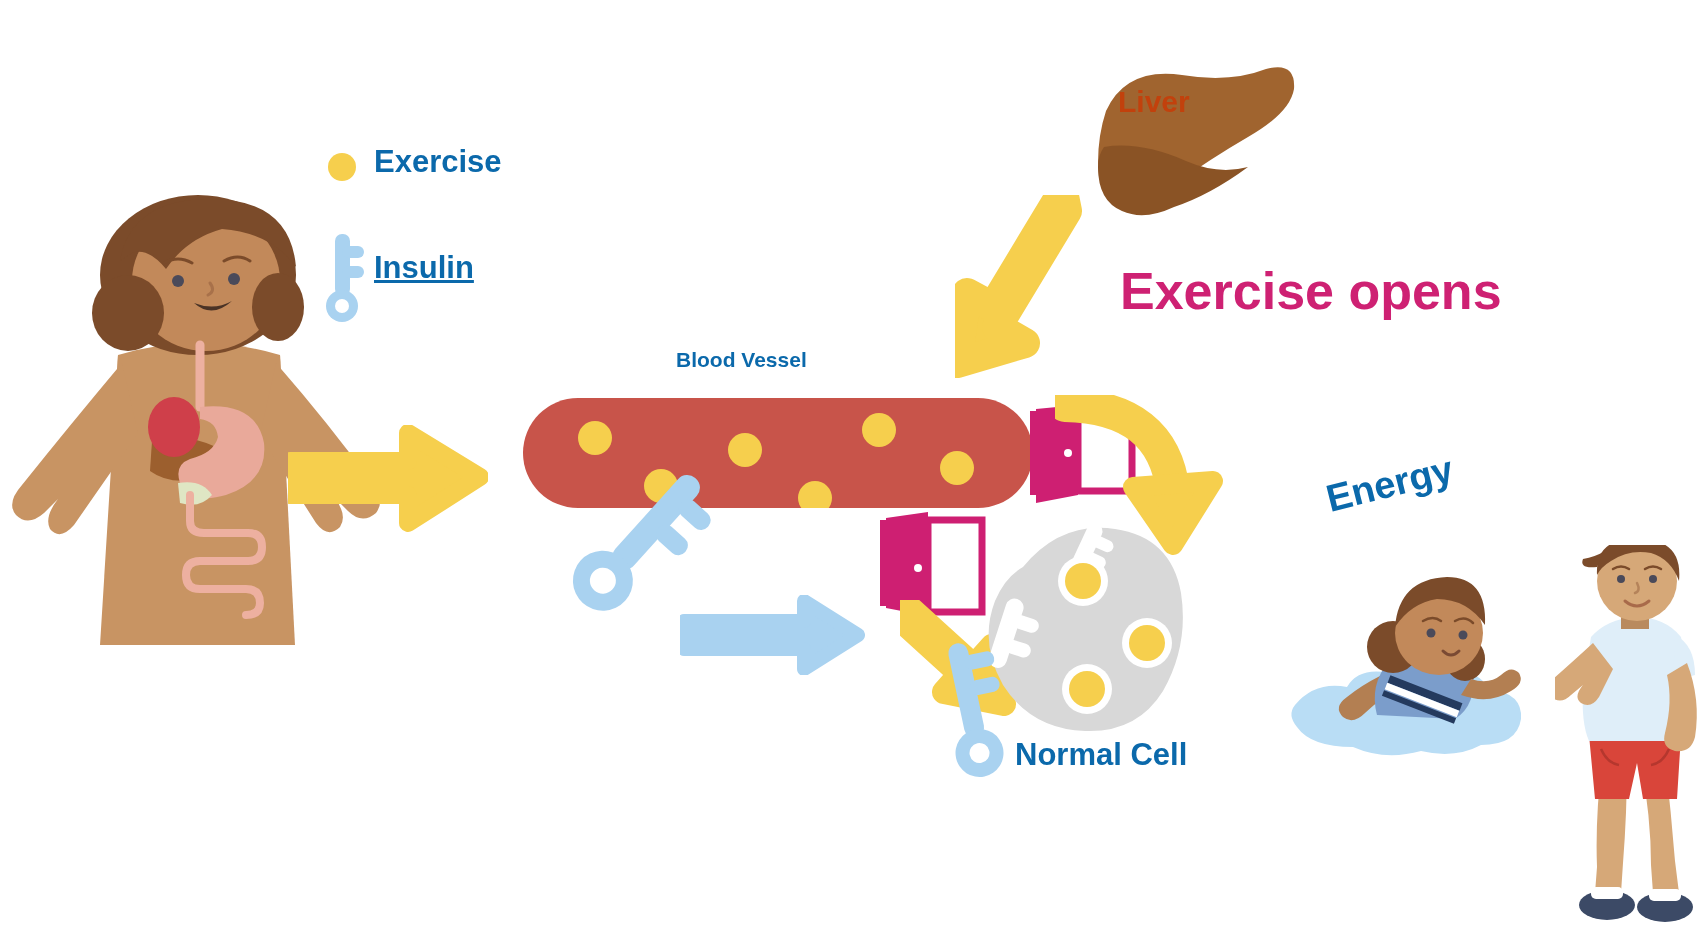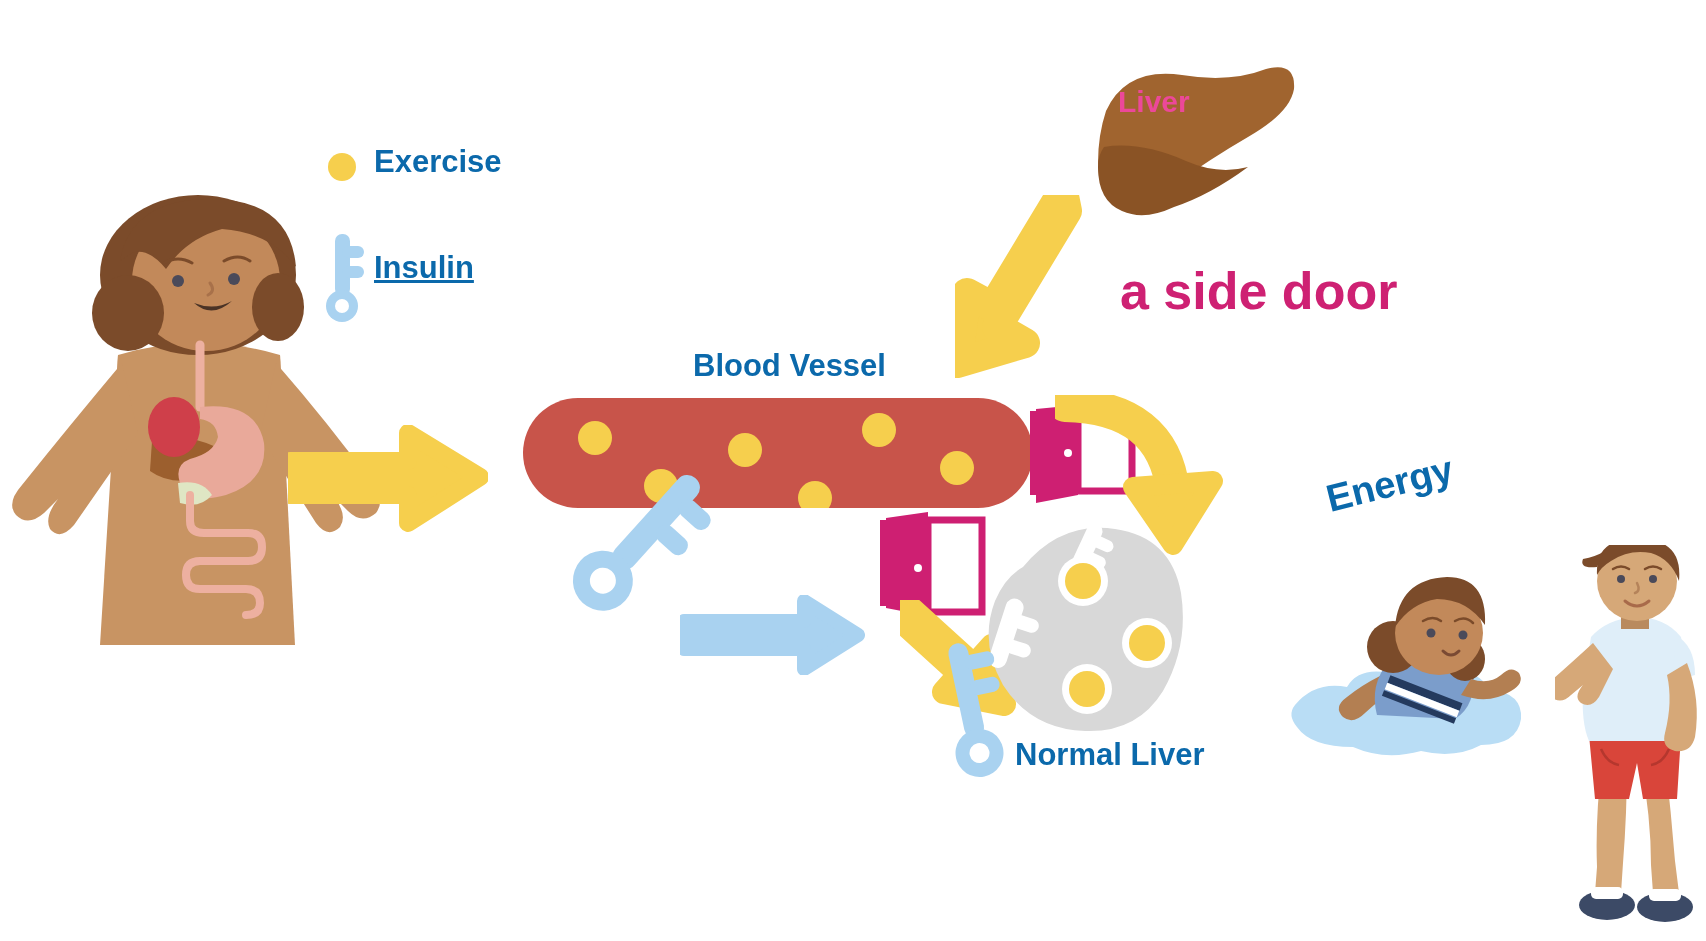--- a/index.html
+++ b/index.html
@@ -3,24 +3,24 @@
 <meta charset="utf-8">
 <style>
   html,body{margin:0;padding:0;background:#ffffff;}
   body{width:1706px;height:941px;position:relative;overflow:hidden;
        font-family:"Liberation Sans","DejaVu Sans",sans-serif;}
   .stage{position:absolute;left:0;top:0;width:1706px;height:941px;background:#fff;}
   .abs{position:absolute;}
   .lbl{font-weight:bold;color:#0b69ab;white-space:nowrap;}
   #legend-glucose-label{left:374px;top:144px;font-size:31px;}
   #legend-insulin-label{left:374px;top:250px;font-size:31px;text-decoration:underline;}
-  #blood-vessel-label{left:693px;top:348px;font-size:31px;}
+  #blood-vessel-label{left:676px;top:348px;font-size:21px;}
   #normal-cell-label{left:1015px;top:737px;font-size:31px;}
   #energy-label{left:1322px;top:479px;font-size:38px;transform:rotate(-14deg);transform-origin:left top;}
-  #liver-label{left:1118px;top:85px;font-size:30px;font-weight:bold;color:#ec4899;white-space:nowrap;}
+  #liver-label{left:1118px;top:85px;font-size:30px;font-weight:bold;color:#c2410c;white-space:nowrap;}
   #headline{left:1120px;top:258px;width:520px;font-size:52px;font-weight:bold;color:#ce2173;
             line-height:1.28;white-space:nowrap;}
   .hl-line{display:block;}
   svg{display:block;}
 </style>
 </head>
 <body>
 
 <div class="stage">
 
@@ -103,21 +103,21 @@
   </div>
   <div class="abs" id="liver-label">Liver</div>
 
   <div class="abs" style="left:955px;top:195px;">
     <svg width="130" height="190" viewBox="0 0 130 190">
       <path d="M112 16 L42 132 L70 148 L2 168 L12 98 L38 112 L108 -4 Z" fill="#f6cf4d" stroke="#f6cf4d" stroke-width="30" stroke-linejoin="round" stroke-linecap="round"></path>
     </svg>
   </div>
 
   <div class="abs" id="headline">
-    <span class="hl-line">a side door</span>
+    <span class="hl-line">Exercise opens</span>
   </div>
 
   <div class="abs lbl" id="blood-vessel-label">Blood Vessel</div>
 
   <div class="abs" style="left:523px;top:398px;">
     <svg width="510" height="110" viewBox="0 0 510 110">
       <rect x="0" y="0" width="510" height="110" rx="55" fill="#c8544a"></rect>
       <circle cx="72" cy="40" r="17" fill="#f6cf4d"></circle>
       <circle cx="138" cy="88" r="17" fill="#f6cf4d"></circle>
       <circle cx="222" cy="52" r="17" fill="#f6cf4d"></circle>
@@ -206,21 +206,21 @@
       <g transform="rotate(-12 55 72)">
         <rect x="36" y="0" width="20" height="96" rx="10" fill="#a9d2f0"></rect>
         <rect x="50" y="14" width="30" height="15" rx="7" fill="#a9d2f0"></rect>
         <rect x="50" y="40" width="30" height="15" rx="7" fill="#a9d2f0"></rect>
         <circle cx="46" cy="112" r="24" fill="#a9d2f0"></circle>
         <circle cx="46" cy="112" r="10" fill="#ffffff"></circle>
       </g>
     </svg>
   </div>
 
-  <div class="abs lbl" id="normal-cell-label">Normal Liver</div>
+  <div class="abs lbl" id="normal-cell-label">Normal Cell</div>
 
   <div class="abs lbl" id="energy-label">Energy</div>
 
   <div class="abs" style="left:1285px;top:555px;">
     <svg width="250" height="250" viewBox="0 0 250 250">
 
       <path d="M10 150 Q30 126 62 132 Q74 112 104 118 Q128 104 154 118 Q190 110 204 134 Q238 138 236 164 Q232 190 196 190 Q170 204 136 196 Q100 206 68 192 Q26 192 12 172 Q2 160 10 150 Z" fill="#b9ddf5"></path>
 
       <path d="M134 106 Q92 118 62 142 Q48 152 58 162 Q68 170 80 158 Q96 142 120 132 Z" fill="#b37f52"></path>
 

